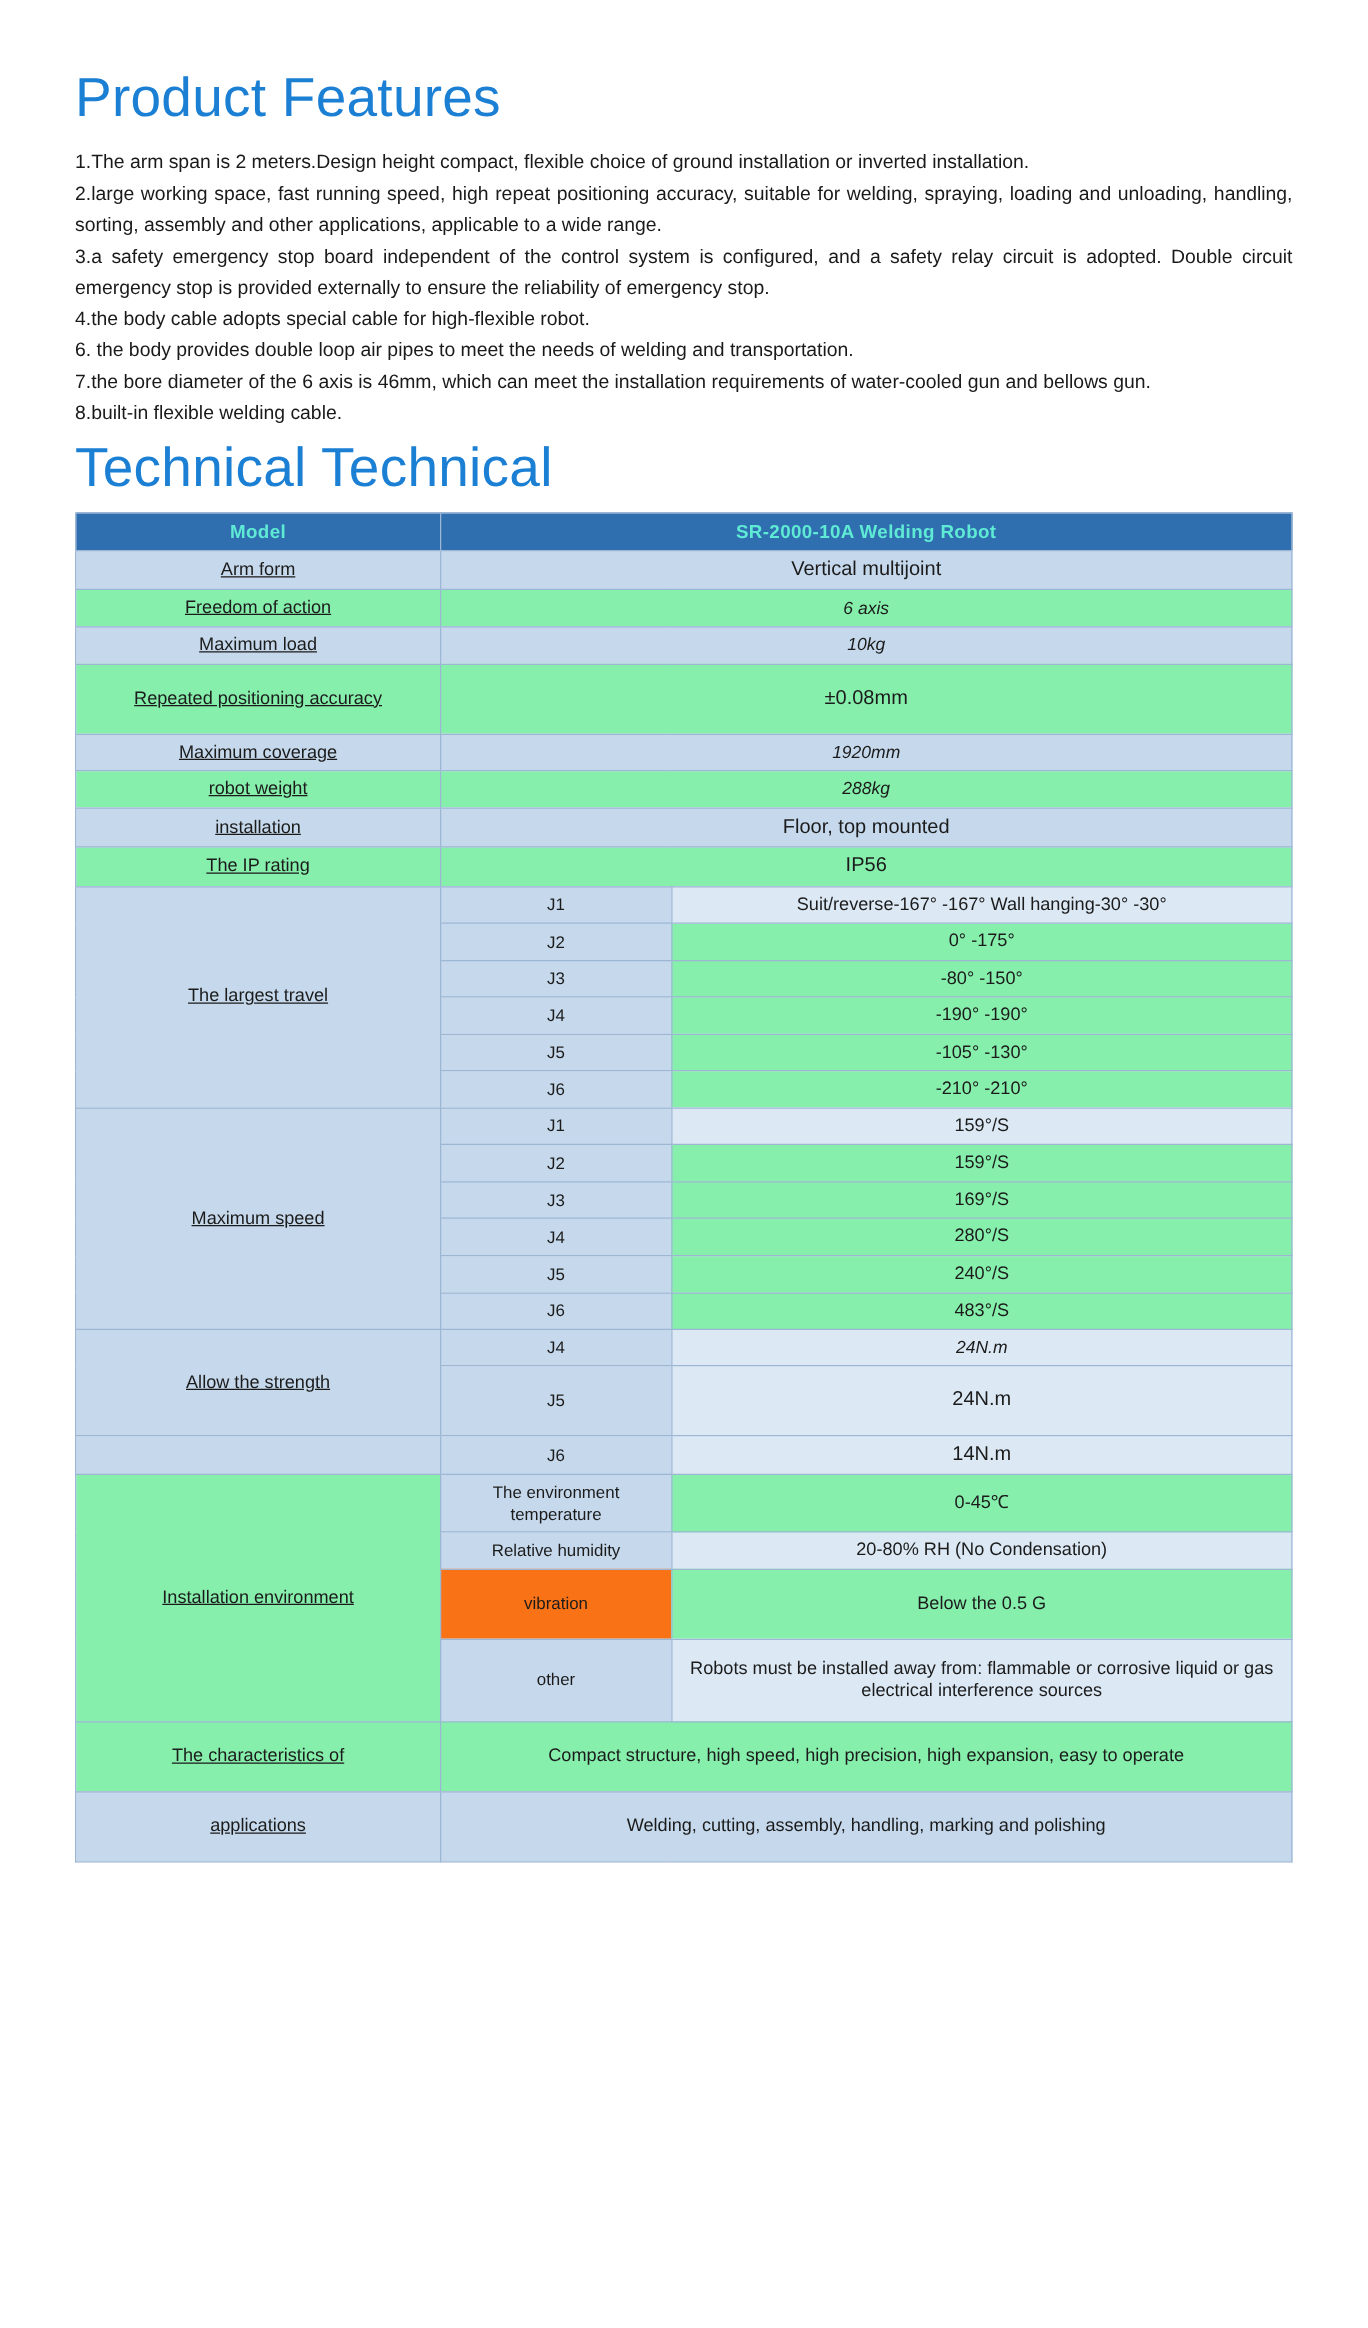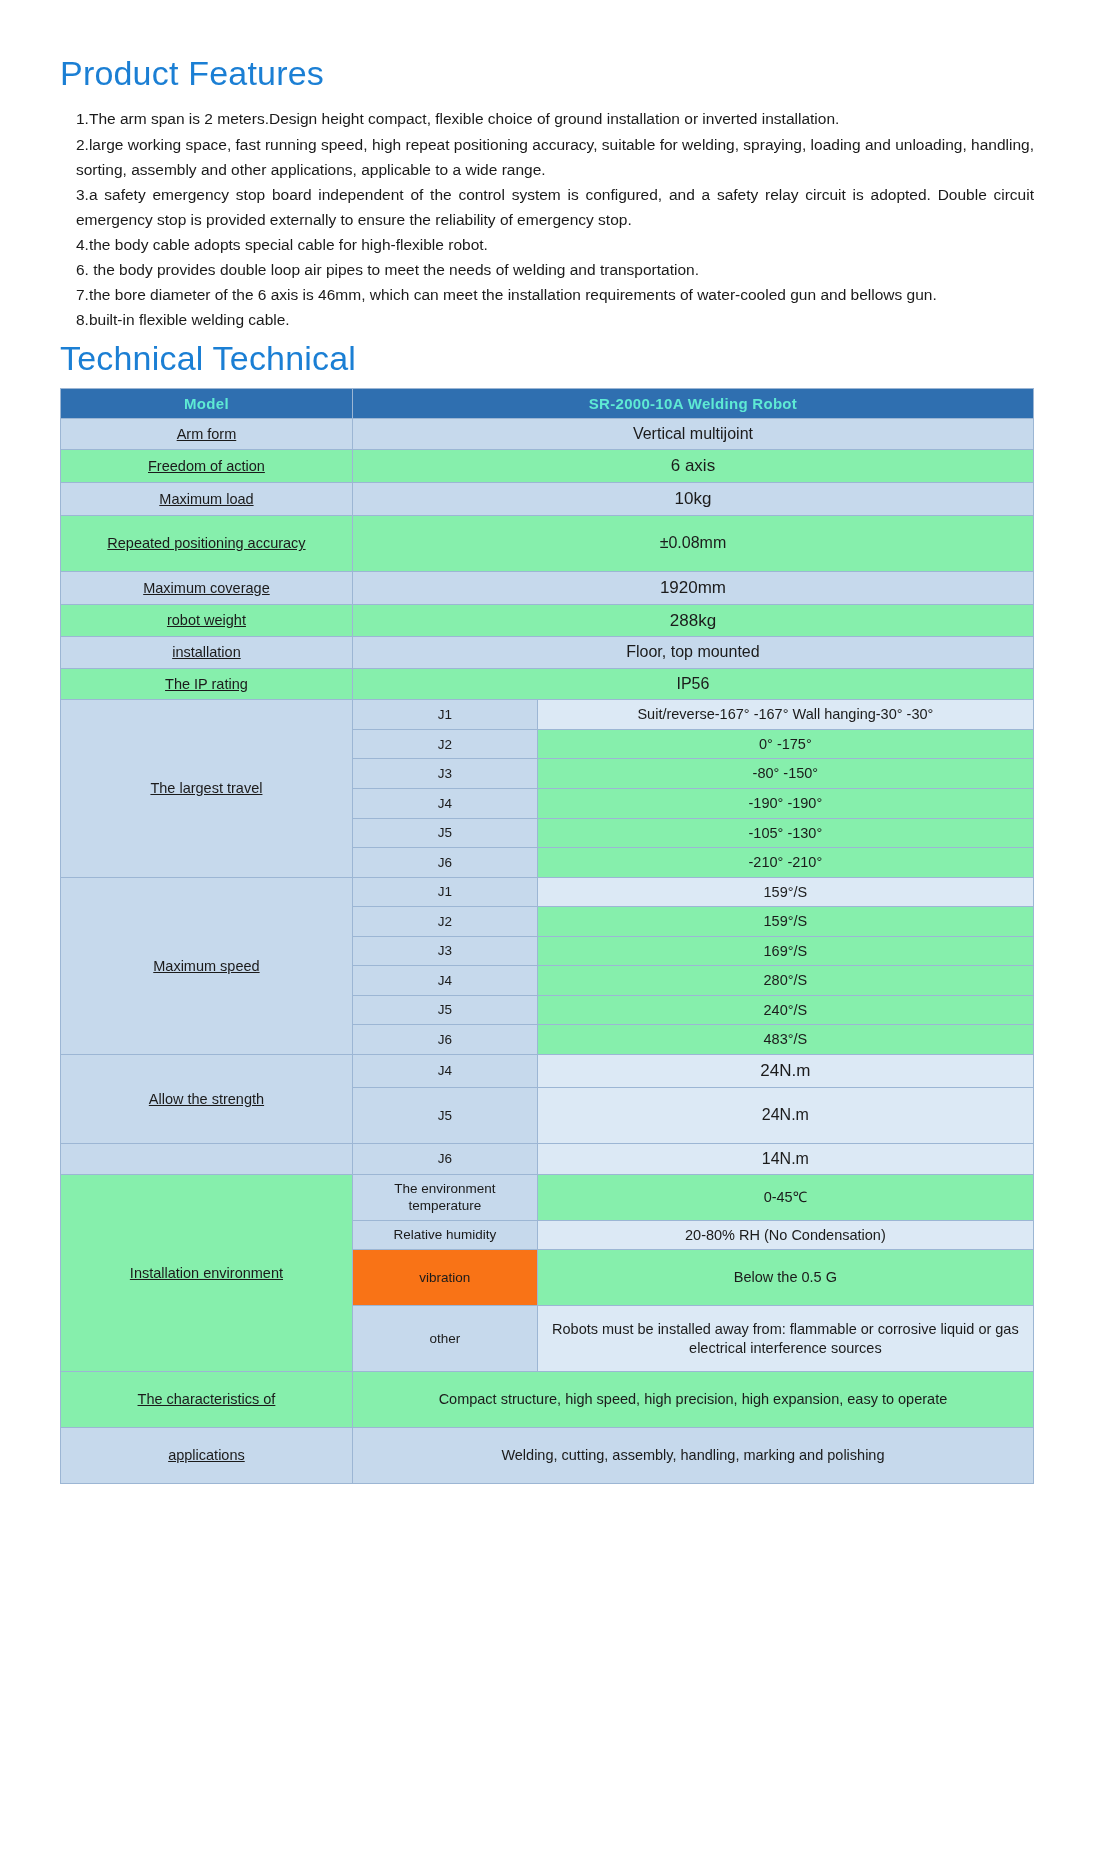--- a/index.html
+++ b/index.html
@@ -15,39 +15,39 @@
     position: relative;
   }
   .page {
     width: 1094px;
     min-height: 1862px;
     box-sizing: border-box;
     padding: 55px 60px 20px 60px;
     position: relative;
   }
   h1.section-title {
-    font-size: 34px;
+    font-size: 44px;
     font-weight: 400;
     color: #1b7fd4;
     margin: 0 0 14px 0;
     letter-spacing: 0.2px;
     line-height: 1.1;
   }
   h1.section-title.second {
     margin-top: 8px;
     margin-bottom: 10px;
   }
   .features {
     font-size: 15.5px;
     line-height: 1.62;
     color: #1a1a1a;
     margin-bottom: 4px;
   }
   .features p {
-    margin: 0 0 0 16px;
+    margin: 0 0 0 0;
     text-align: justify;
   }
   
   table.spec {
     border-collapse: collapse;
     width: 100%;
     table-layout: fixed;
     font-size: 14.5px;
     color: #1b1b1b;
   }
@@ -72,21 +72,21 @@
   .band-c { background: #dce9f5; }
   .lbl {
     font-weight: normal;
     text-decoration: underline;
   }
   .sub {
     background: #f97316;
     font-size: 13.5px;
   }
   .sub-a { background: #c6d9ec; font-size: 13.5px; }
-  .big { font-size: 17px; }
+  .big { font-size: 14px; font-style: italic; }
   .mid { font-size: 16px; }
   .tall { height: 56px; }
   .taller { height: 66px; }
   .pad-row td { padding-top: 10px; padding-bottom: 10px; }
   .cell-multiline { line-height: 1.35; }
 </style>
 </head>
 <body>
 
 <div class="page">

